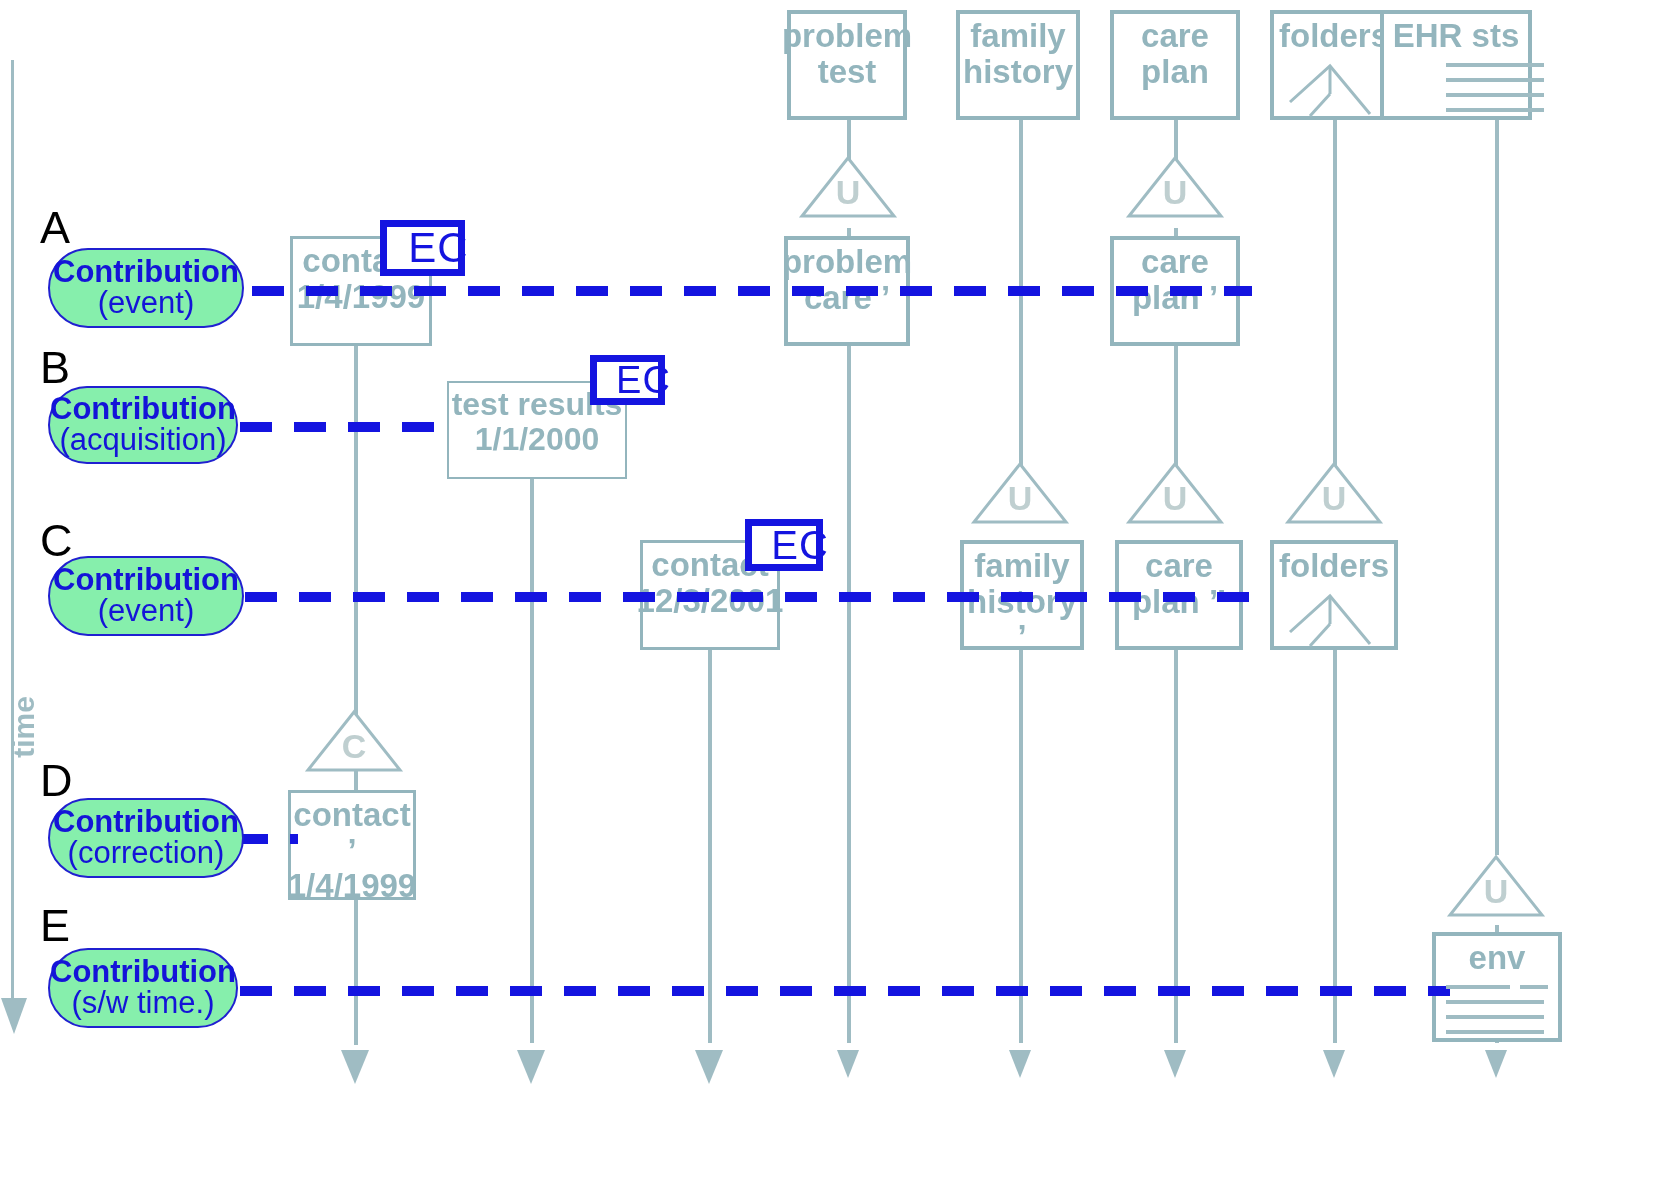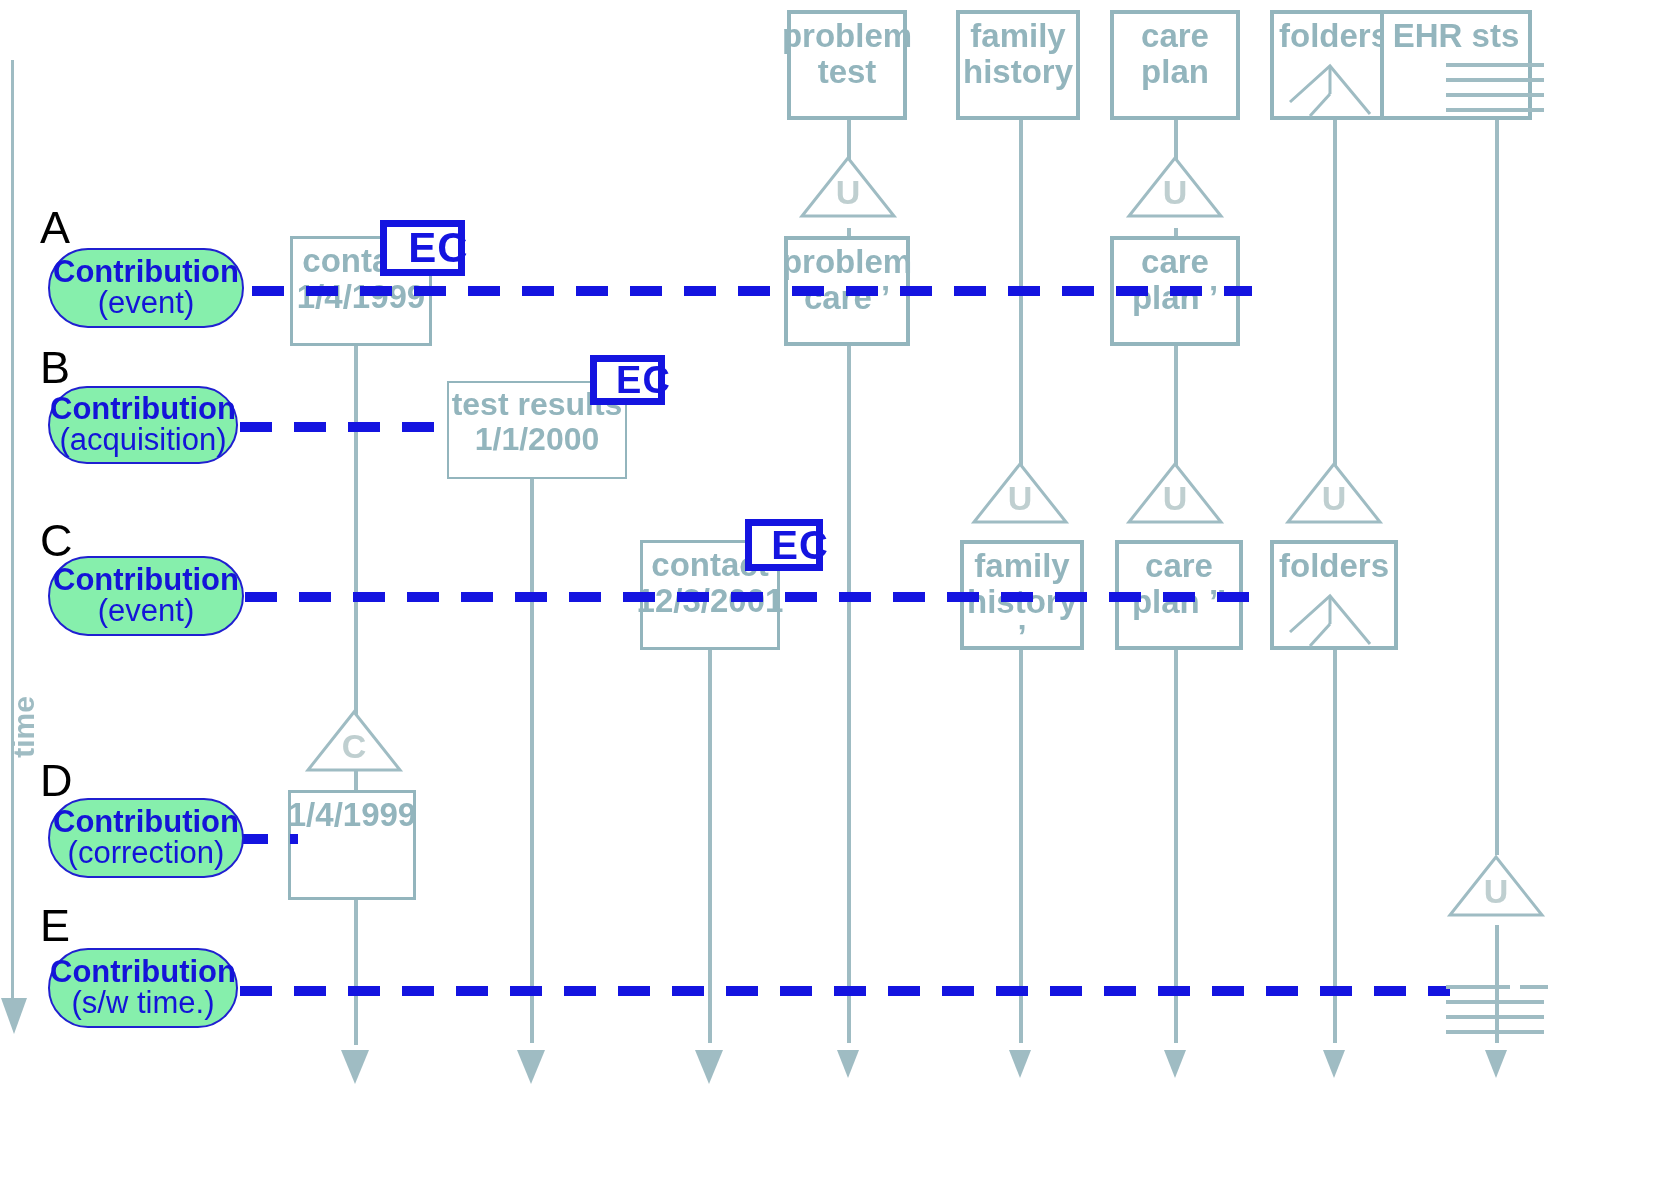--- a/index.html
+++ b/index.html
@@ -47,21 +47,21 @@
     color:#1414d8;text-align:center;z-index:8;
     display:flex;flex-direction:column;align-items:center;justify-content:center;
   }
   .pill .t1{font-weight:bold;font-size:31px;line-height:1.0;white-space:nowrap;}
   .pill .t2{font-weight:normal;font-size:31px;line-height:1.05;white-space:nowrap;}
   .rowlabel{position:absolute;color:#000;font-size:45px;line-height:1;z-index:9;}
 
   
   .ec{
     position:absolute;box-sizing:border-box;background:#fff;
-    border:7px solid #1414e0;color:#1414e0;font-weight:bold;
+    border:7px solid #1414e0;color:#1414e0;font-weight:normal;
     font-size:42px;line-height:1;display:flex;align-items:center;justify-content:center;
     z-index:12;letter-spacing:1px;padding-left:32px;
   }
 
   
   .dash{
     position:absolute;height:10px;z-index:7;
     background-image:repeating-linear-gradient(to right,#1414e0 0px,#1414e0 32px,rgba(0,0,0,0) 32px,rgba(0,0,0,0) 54px);
   }
 
@@ -277,34 +277,38 @@
     <span class="t1">Contribution</span>
     <span class="t2">(correction)</span>
   </div>
   <div class="tri" style="left:306px;top:710px;">
     <svg width="96" height="64">
       <polygon points="48,2 94,60 2,60" fill="#ffffff" stroke="#9fbcc3" stroke-width="3"></polygon>
       <text x="48" y="48" text-anchor="middle" font-family="Liberation Sans, sans-serif" font-size="34" font-weight="bold" fill="#bfcfd0">C</text>
     </svg>
   </div>
   <div class="comp" style="left:288px;top:790px;width:128px;height:110px;border-width:3px;">
+    <span>contact ’</span>
     <span class="l2">1/4/1999</span>
   </div>
 
   <div class="dash" style="left:240px;top:986px;width:1210px;"></div>
   <div class="rowlabel" style="left:40px;top:903px;">E</div>
   <div class="pill" style="left:48px;top:948px;width:190px;height:80px;">
     <span class="t1">Contribution</span>
     <span class="t2">(s/w time.)</span>
   </div>
   <div class="tri" style="left:1448px;top:855px;">
     <svg width="96" height="64">
       <polygon points="48,2 94,60 2,60" fill="#ffffff" stroke="#9fbcc3" stroke-width="3"></polygon>
       <text x="48" y="48" text-anchor="middle" font-family="Liberation Sans, sans-serif" font-size="34" font-weight="bold" fill="#bfcfd0">U</text>
     </svg>
+  </div>
+  <div class="comp" style="left:1432px;top:932px;width:130px;height:110px;">
+    <span>env</span>
   </div>
   <div class="stslines" style="left:1444px;top:982px;">
     <svg width="106" height="56">
       <line x1="2" y1="5" x2="66" y2="5" stroke="#9fbcc3" stroke-width="4"></line>
       <line x1="76" y1="5" x2="104" y2="5" stroke="#9fbcc3" stroke-width="4"></line>
       <line x1="2" y1="20" x2="100" y2="20" stroke="#9fbcc3" stroke-width="4"></line>
       <line x1="2" y1="35" x2="100" y2="35" stroke="#9fbcc3" stroke-width="4"></line>
       <line x1="2" y1="50" x2="100" y2="50" stroke="#9fbcc3" stroke-width="4"></line>
     </svg>
   </div>

